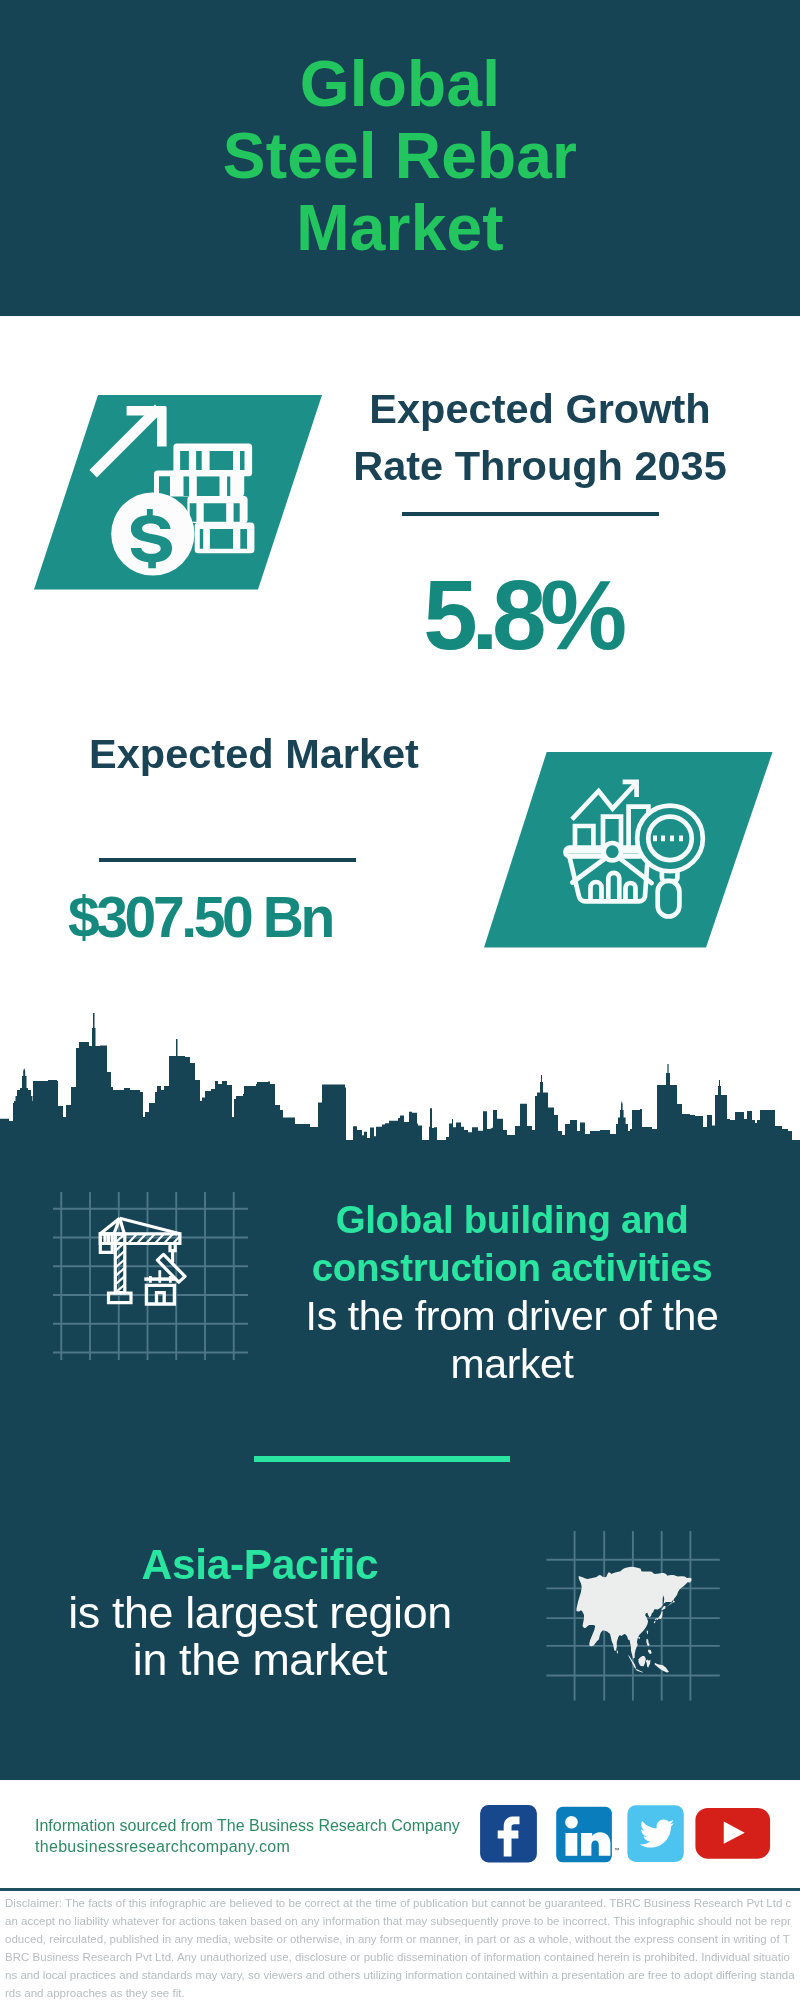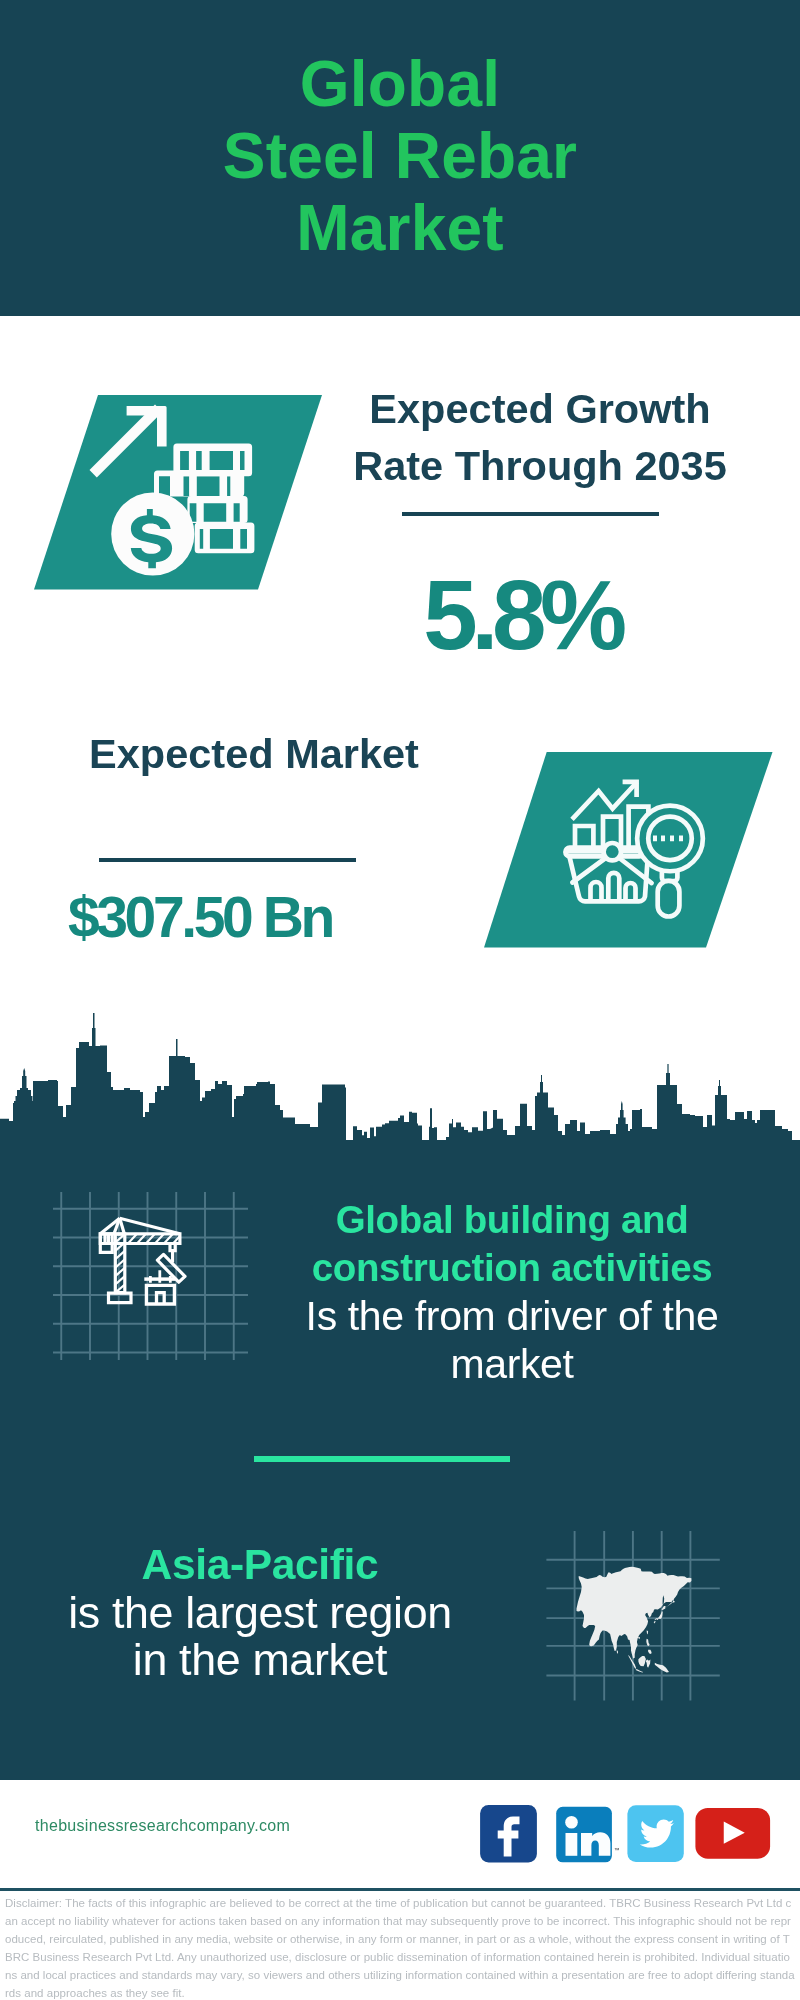--- a/index.html
+++ b/index.html
@@ -176,20 +176,21 @@
         <path d="M6.4,34.7 H179.8 M6.4,63.4 H179.8 M6.4,93.1 H179.8 M6.4,120.9 H179.8 M6.4,150.5 H179.8"></path>
         <path d="M34.6,5.9 V175.6 M64.2,5.9 V175.6 M92.9,5.9 V175.6 M121.7,5.9 V175.6 M150.4,5.9 V175.6"></path>
       </g>
       <g transform="translate(36.5,41.8)">
         <path d="M2.2,9.3 L4.5,9.9 L6.7,10.7 L9.0,11.7 L11.2,12.3 L13.4,11.7 L15.7,11.3 L17.9,10.7 L20.1,10.3 L21.6,8.9 L23.1,8.1 L24.6,8.7 L26.1,9.9 L28.4,10.5 L29.8,9.9 L31.3,6.8 L32.1,5.4 L33.6,5.9 L35.1,7.1 L35.8,6.8 L37.3,6.1 L39.5,5.4 L41.8,4.9 L44.0,4.4 L45.5,2.9 L47.0,2.0 L48.5,1.2 L50.7,0.7 L53.0,0.2 L55.2,0.0 L57.5,0.1 L59.7,0.7 L61.9,1.2 L64.2,2.0 L64.9,4.4 L66.4,4.6 L68.6,4.8 L70.9,4.6 L73.1,4.6 L75.4,4.9 L76.8,6.5 L78.3,7.1 L80.6,7.0 L82.8,6.6 L85.1,6.2 L87.3,6.3 L89.5,7.3 L91.0,9.0 L92.5,8.5 L94.8,8.2 L97.0,8.3 L99.2,9.0 L101.5,9.6 L103.7,9.5 L105.9,9.4 L108.2,9.8 L110.4,11.3 L112.7,11.0 L114.9,11.5 L114.9,14.2 L113.4,15.6 L111.2,15.5 L108.9,17.6 L107.4,19.3 L105.2,20.7 L103.0,22.7 L101.5,25.1 L100.7,27.6 L99.2,30.0 L97.7,31.8 L97.0,33.4 L98.5,35.1 L96.2,35.9 L94.0,35.3 L91.8,35.1 L89.5,35.1 L87.3,36.7 L85.8,38.8 L84.3,40.8 L82.8,41.7 L81.3,42.7 L79.1,42.5 L77.6,42.8 L76.8,45.3 L75.4,46.5 L74.6,48.9 L73.1,50.8 L71.6,48.3 L70.9,45.9 L69.4,46.5 L68.6,48.3 L70.1,50.8 L71.6,54.4 L70.9,57.5 L69.4,60.5 L67.1,63.6 L64.9,66.0 L62.7,68.1 L61.2,71.5 L60.4,75.2 L61.2,78.2 L59.7,81.3 L58.9,83.7 L58.2,87.4 L58.2,91.0 L56.7,91.6 L56.0,89.2 L55.2,86.8 L54.5,83.7 L54.5,80.1 L53.7,76.4 L53.0,73.3 L51.5,72.7 L50.7,69.7 L49.2,67.8 L47.8,67.2 L46.3,68.1 L44.8,69.1 L43.3,68.1 L41.8,70.3 L40.3,75.2 L40.3,80.1 L39.5,83.7 L38.1,84.3 L37.3,81.3 L36.6,77.6 L35.1,74.0 L34.3,70.3 L33.6,67.2 L32.1,66.0 L30.6,64.8 L29.1,64.2 L27.6,63.8 L26.1,63.8 L24.6,65.4 L23.9,66.6 L23.1,69.1 L22.4,72.7 L20.9,74.0 L19.4,75.8 L17.2,78.8 L14.9,79.4 L13.4,79.3 L12.7,77.6 L13.4,74.0 L14.9,70.3 L16.4,66.6 L17.9,63.0 L18.7,59.3 L17.2,58.1 L14.9,58.3 L12.7,58.1 L11.2,59.3 L9.0,61.1 L7.5,61.1 L6.0,59.3 L6.7,55.6 L7.5,51.4 L7.5,48.3 L6.0,44.9 L4.5,43.4 L3.0,44.4 L1.5,44.7 L0.0,44.1 L0.0,41.6 L0.7,38.6 L1.5,34.9 L3.0,30.0 L4.5,25.1 L5.2,20.3 L4.5,16.6 L3.0,13.5 L2.2,11.1 Z M78.3,53.4 L79.8,52.5 L81.3,53.3 L82.1,51.7 L83.6,52.2 L85.1,51.5 L85.8,48.6 L86.2,45.2 L85.4,44.2 L84.3,47.3 L82.8,49.8 L81.3,51.5 L79.8,51.5 L78.3,52.5 Z M85.4,43.3 L86.5,43.0 L88.8,41.7 L89.0,39.3 L87.4,39.3 L85.8,41.7 L85.1,42.7 Z M77.6,56.6 L78.8,55.5 L79.1,54.1 L78.0,54.4 L77.3,55.5 Z M86.5,38.3 L87.4,35.5 L87.7,31.8 L86.8,28.4 L86.2,31.2 L86.0,34.9 L86.0,37.5 Z M89.5,40.6 L91.0,39.4 L93.3,38.0 L95.5,36.1 L97.0,33.7 L96.2,33.4 L94.0,36.7 L91.8,38.8 L89.9,40.3 Z M51.9,88.0 L53.7,90.4 L56.0,94.1 L58.2,97.4 L59.7,101.5 L58.6,101.9 L56.3,97.4 L54.1,93.1 L52.1,89.4 Z M59.1,102.1 L61.2,102.7 L63.4,104.0 L65.7,104.9 L66.9,105.2 L65.7,105.6 L62.7,104.8 L59.7,103.4 Z M61.9,92.4 L63.4,90.9 L65.7,89.1 L67.9,89.1 L69.4,92.1 L68.3,96.6 L67.1,99.5 L64.2,99.1 L62.7,97.3 L61.9,94.6 Z M69.8,93.4 L70.9,92.7 L72.4,94.0 L73.9,92.7 L73.6,96.6 L71.6,100.9 L70.6,99.7 L70.1,96.0 L69.4,94.6 Z M70.1,72.0 L71.6,72.6 L72.1,76.3 L73.1,77.5 L72.4,79.3 L70.9,78.7 L70.1,76.3 L69.8,74.4 Z M71.6,83.0 L73.9,83.0 L75.1,85.4 L74.6,87.3 L72.8,86.6 L71.6,84.8 Z M78.3,96.0 L80.6,97.3 L83.6,97.9 L86.5,98.5 L89.5,100.9 L92.5,105.2 L90.3,105.8 L86.5,104.0 L83.6,102.1 L80.6,99.7 L78.3,97.9 Z M40.3,83.0 L41.5,84.8 L41.5,87.3 L40.3,85.4 Z M61.8,70.2 L63.4,70.2 L63.1,72.4 L61.9,71.4 Z M70.1,63.8 L71.6,64.1 L71.3,67.7 L70.4,66.5 Z" fill="#eceeee"></path>
       </g>
     </svg>
   </div>
 
   <div class="footer-text" style="left:35px;top:1814.5px;width:460px;">
+    <div>Information sourced from The Business Research Company</div>
     <div style="letter-spacing:0.3px;">thebusinessresearchcompany.com</div>
   </div>
 
   <div style="position:absolute;left:480px;top:1805px;">
     <svg width="300" height="60" viewBox="0 0 300 60">
       <g>
         <rect x="0.1" y="0.1" width="56.8" height="57.4" rx="8.5" fill="#17478c"></rect>
         <path d="M39.5,11.5 h-6.6 c-5.6,0 -9.2,3.9 -9.2,9.8 v4.2 h-6.0 v8.0 h6.0 v18.0 h7.8 v-18.0 h6.9 v-8.0 h-6.9 v-3.6 c0,-1.9 0.9,-2.7 2.8,-2.7 h5.2 z" fill="#ffffff"></path>
       </g>
       <g>

